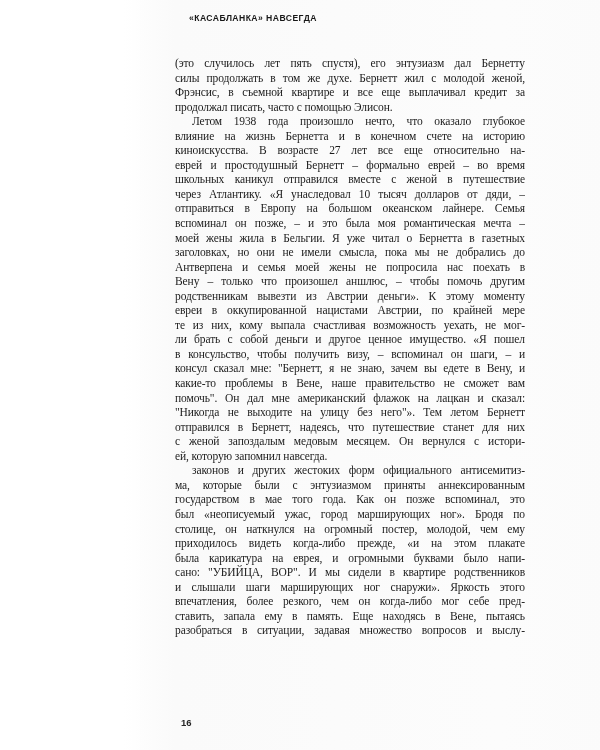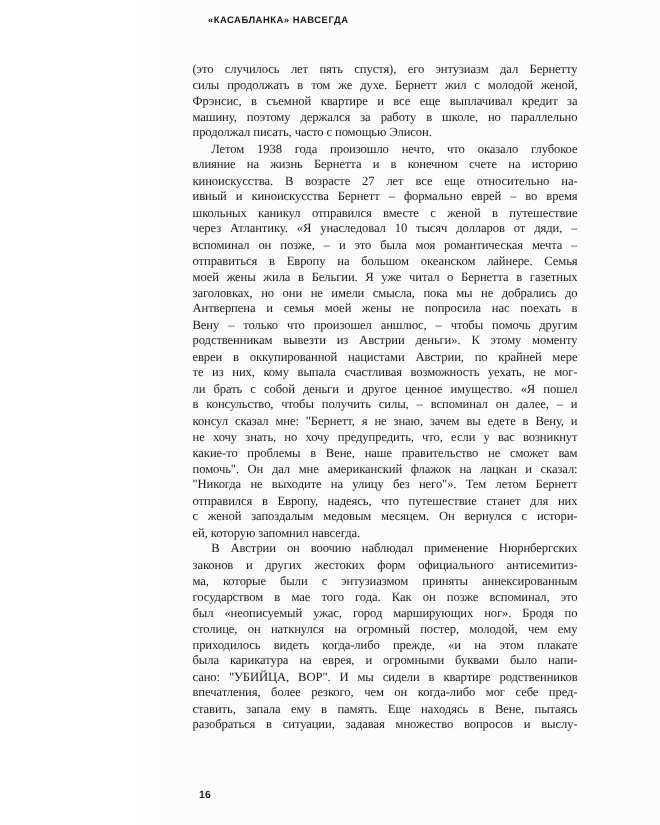--- a/index.html
+++ b/index.html
@@ -71,60 +71,58 @@
 <body>
 
 <div class="page">
   <div class="running-header">«КАСАБЛАНКА» НАВСЕГДА</div>
 
   <div class="text-block">
       <div class="para">
         <div class="line">(это случилось лет пять спустя), его энтузиазм дал Бернетту</div>
         <div class="line">силы продолжать в том же духе. Бернетт жил с молодой женой,</div>
         <div class="line">Фрэнсис, в съемной квартире и все еще выплачивал кредит за</div>
-        <div class="line">машину, поэтому держался за работу в школе, но параллельно</div>
         <div class="line para-end">продолжал писать, часто с помощью Элисон.</div>
       </div>
       <div class="para indent">
         <div class="line">Летом 1938 года произошло нечто, что оказало глубокое</div>
         <div class="line">влияние на жизнь Бернетта и в конечном счете на историю</div>
         <div class="line">киноискусства. В возрасте 27 лет все еще относительно на-</div>
-        <div class="line">ивный и киноискусства Бернетт – формально еврей – во время</div>
+        <div class="line">еврей и простодушный Бернетт – формально еврей – во время</div>
         <div class="line">школьных каникул отправился вместе с женой в путешествие</div>
         <div class="line">через Атлантику. «Я унаследовал 10 тысяч долларов от дяди, –</div>
+        <div class="line">отправиться в Европу на большом океанском лайнере. Семья</div>
         <div class="line">вспоминал он позже, – и это была моя романтическая мечта –</div>
-        <div class="line">отправиться в Европу на большом океанском лайнере. Семья</div>
         <div class="line">моей жены жила в Бельгии. Я уже читал о Бернетта в газетных</div>
         <div class="line">заголовках, но они не имели смысла, пока мы не добрались до</div>
         <div class="line">Антверпена и семья моей жены не попросила нас поехать в</div>
         <div class="line">Вену – только что произошел аншлюс, – чтобы помочь другим</div>
         <div class="line">родственникам вывезти из Австрии деньги». К этому моменту</div>
         <div class="line">евреи в оккупированной нацистами Австрии, по крайней мере</div>
         <div class="line">те из них, кому выпала счастливая возможность уехать, не мог-</div>
         <div class="line">ли брать с собой деньги и другое ценное имущество. «Я пошел</div>
-        <div class="line">в консульство, чтобы получить силы, – вспоминал он далее, – и</div>
+        <div class="line">в консульство, чтобы получить визу, – вспоминал он шаги, – и</div>
         <div class="line">консул сказал мне: "Бернетт, я не знаю, зачем вы едете в Вену, и</div>
-        <div class="line">не хочу знать, но хочу предупредить, что, если у вас возникнут</div>
         <div class="line">какие-то проблемы в Вене, наше правительство не сможет вам</div>
         <div class="line">помочь". Он дал мне американский флажок на лацкан и сказал:</div>
         <div class="line">"Никогда не выходите на улицу без него"». Тем летом Бернетт</div>
-        <div class="line">отправился в Европу, надеясь, что путешествие станет для них</div>
+        <div class="line">отправился в Бернетт, надеясь, что путешествие станет для них</div>
         <div class="line">с женой запоздалым медовым месяцем. Он вернулся с истори-</div>
         <div class="line para-end">ей, которую запомнил навсегда.</div>
       </div>
       <div class="para indent">
-        <div class="line">В Австрии он воочию наблюдал применение Нюрнбергских</div>
         <div class="line">законов и других жестоких форм официального антисемитиз-</div>
         <div class="line">ма, которые были с энтузиазмом приняты аннексированным</div>
         <div class="line">государством в мае того года. Как он позже вспоминал, это</div>
         <div class="line">был «неописуемый ужас, город марширующих ног». Бродя по</div>
         <div class="line">столице, он наткнулся на огромный постер, молодой, чем ему</div>
         <div class="line">приходилось видеть когда-либо прежде, «и на этом плакате</div>
         <div class="line">была карикатура на еврея, и огромными буквами было напи-</div>
         <div class="line">сано: "УБИЙЦА, ВОР". И мы сидели в квартире родственников</div>
+        <div class="line">и слышали шаги марширующих ног снаружи». Яркость этого</div>
         <div class="line">впечатления, более резкого, чем он когда-либо мог себе пред-</div>
         <div class="line">ставить, запала ему в память. Еще находясь в Вене, пытаясь</div>
         <div class="line">разобраться в ситуации, задавая множество вопросов и выслу-</div>
       </div>
     </div>
 
   <div class="page-number">16</div>
 </div>
 
 </body></html>

